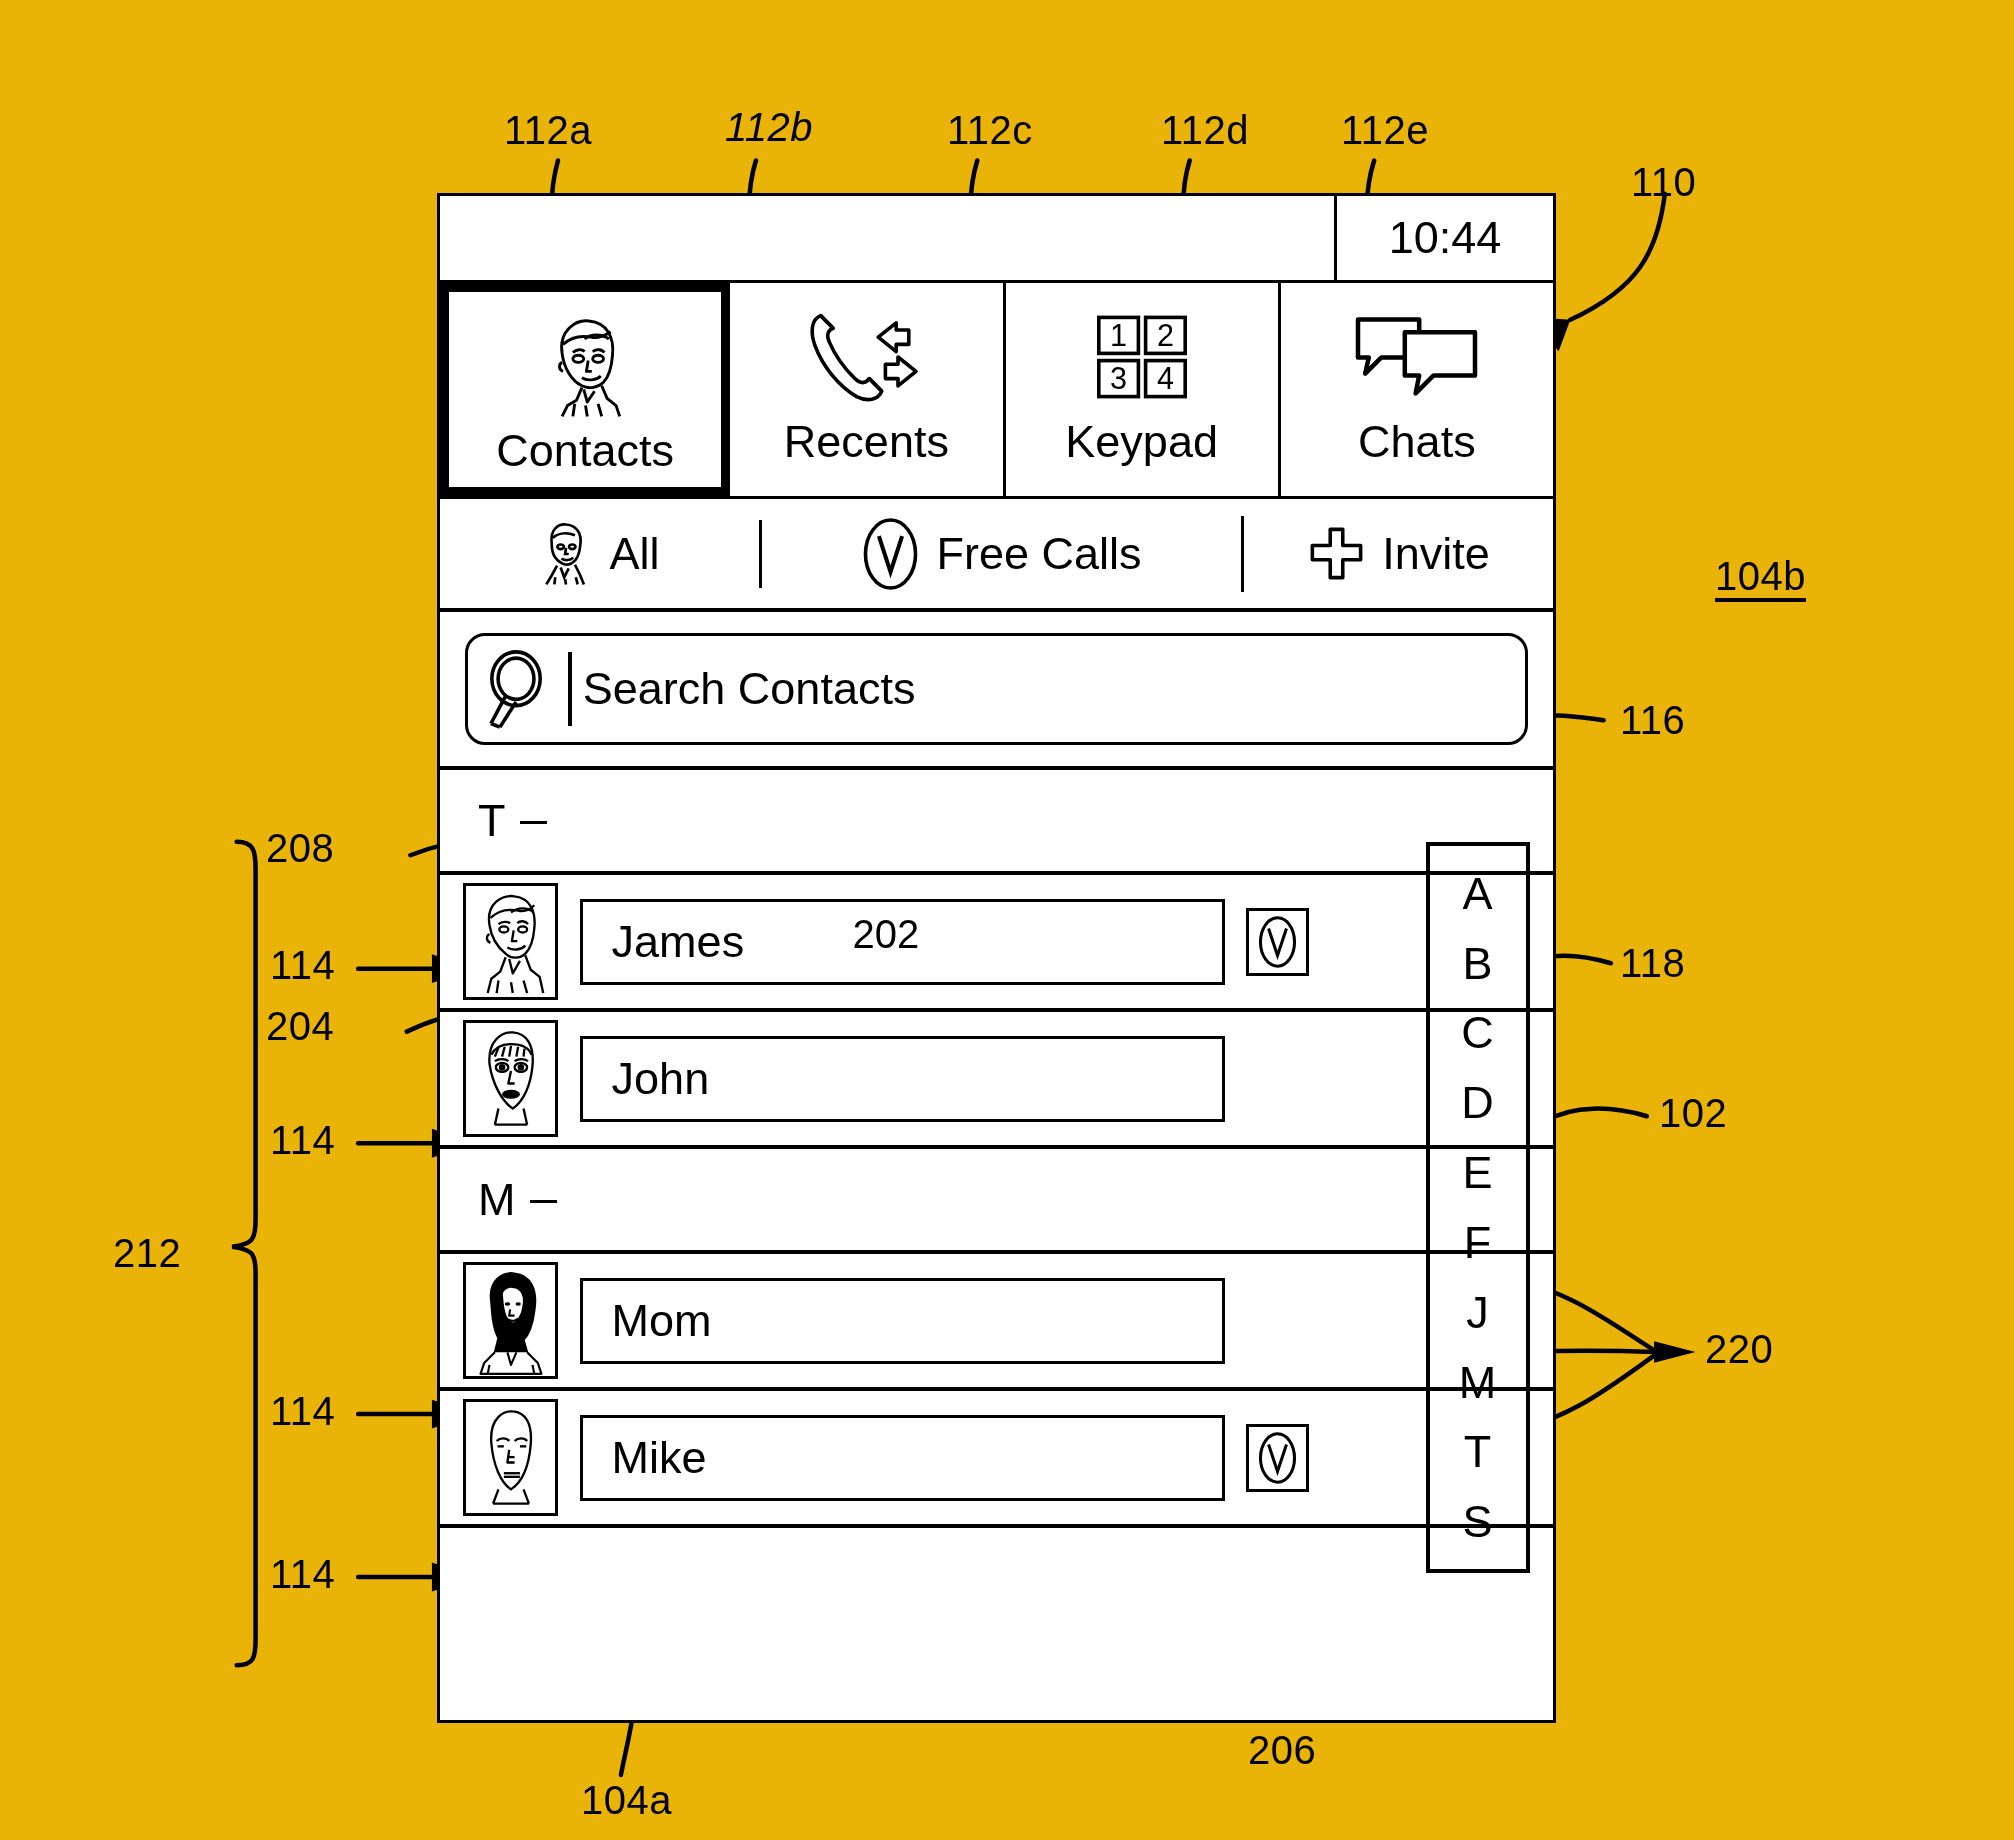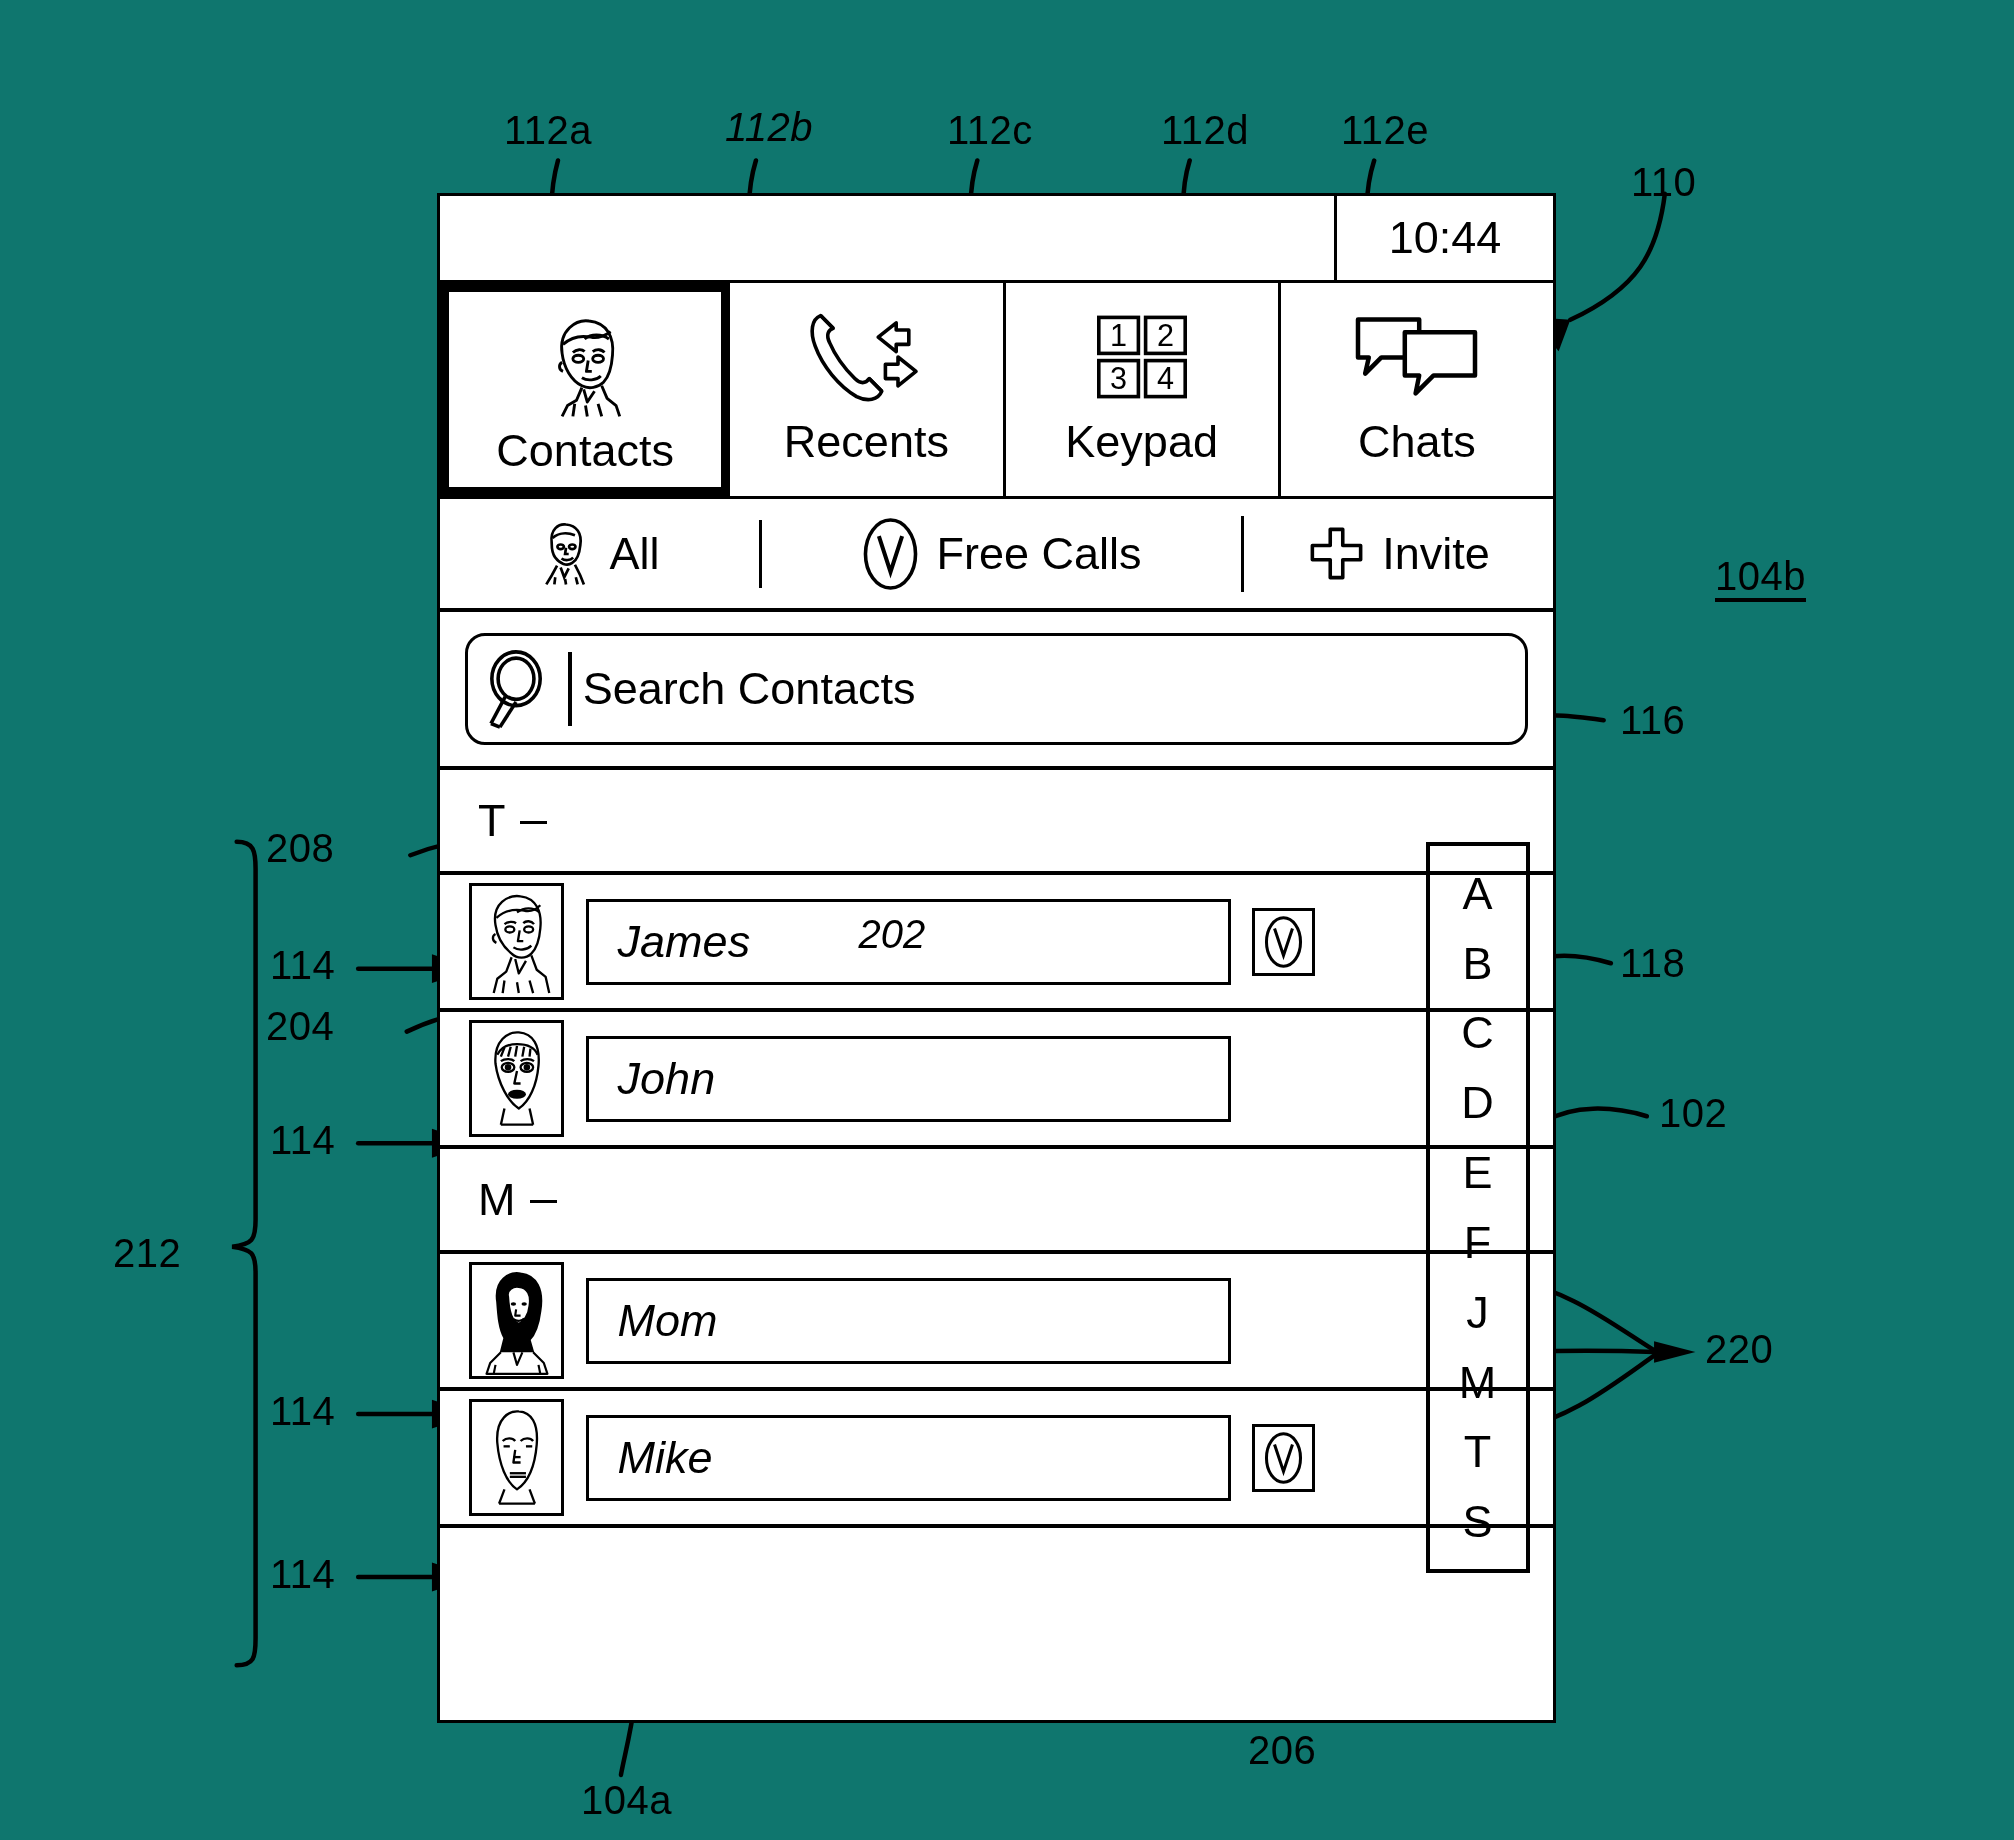--- a/index.html
+++ b/index.html
@@ -9,21 +9,21 @@
     background: #ffffff;
   }
   body {
     font-family: "Liberation Sans", sans-serif;
     color: #000000;
   }
   #stage {
     position: relative;
     width: 2014px;
     height: 1841px;
-    background: #0f766e;
+    background: #eab308;
     overflow: hidden;
   }
   .svg-layer {
     position: absolute;
     left: 0; top: 0;
     width: 2014px;
     height: 1841px;
     pointer-events: none;
   }
   
@@ -194,23 +194,22 @@
     margin-top: 3.6px;
   }
 
   
   .contact-row {
     height: 137px;
     border-bottom: 4.5px solid #000;
     box-sizing: border-box;
     display: flex;
     align-items: center;
-    padding-left: 29px;
+    padding-left: 23px;
     position: relative;
-    font-style: italic;
   }
   .avatar {
     width: 95px;
     height: 117px;
     border: 3.6px solid #000;
     box-sizing: border-box;
     flex: 0 0 auto;
     display: flex;
     align-items: center;
     justify-content: center;

